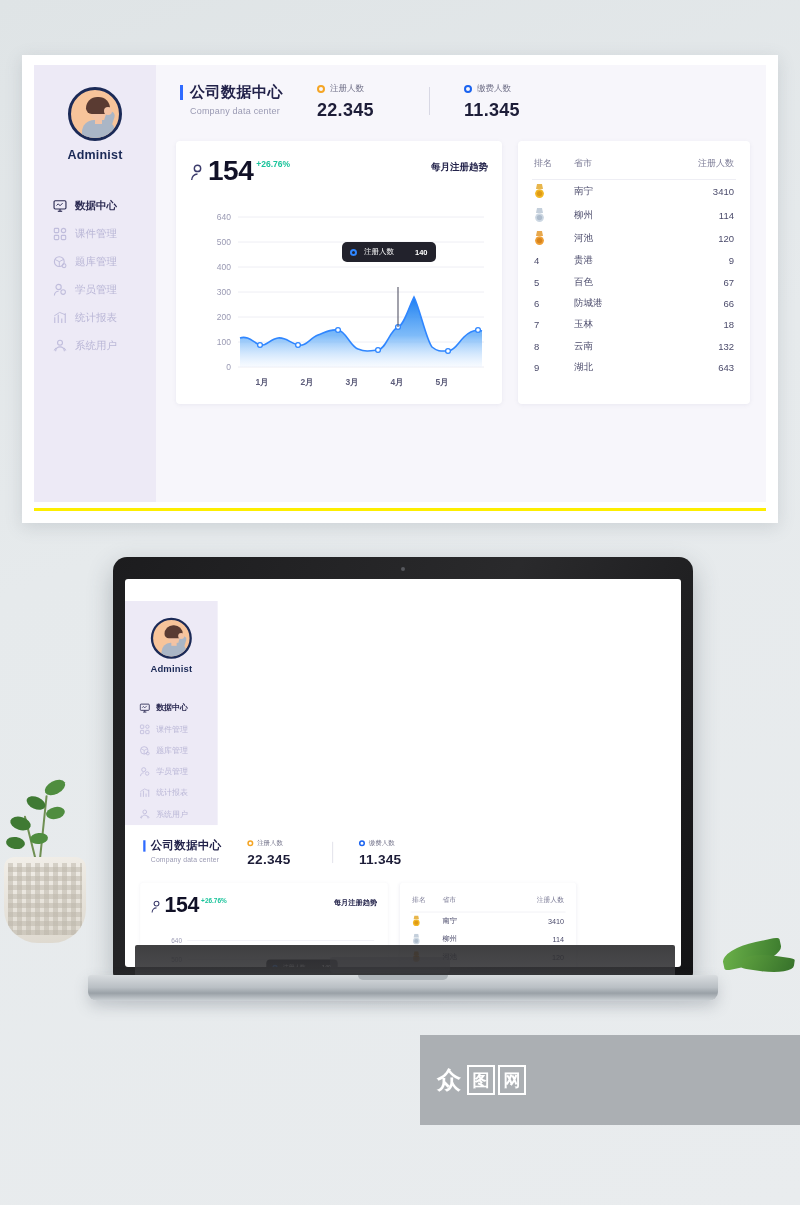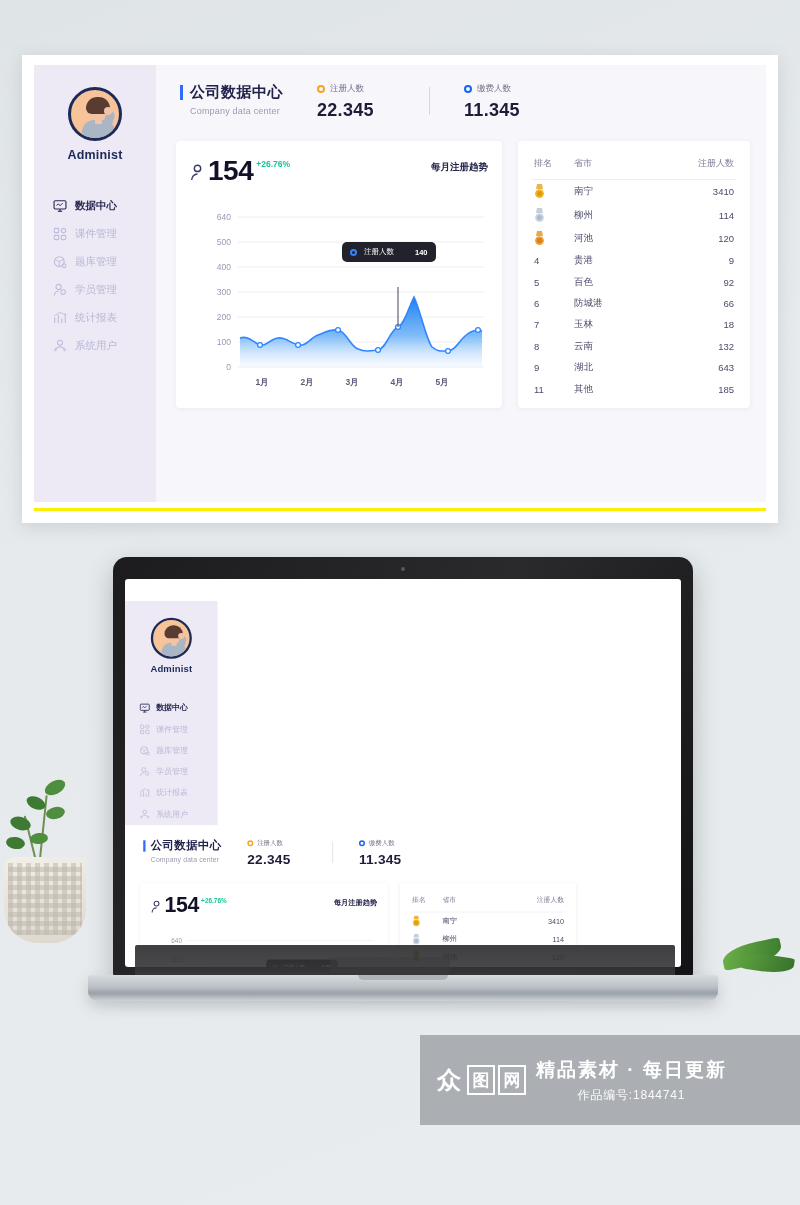--- a/index.html
+++ b/index.html
@@ -357,46 +357,41 @@
               <div class="rr-num">120</div>
             </div>
             <div class="rank-row">
               <div class="rr-rank">4</div>
               <div class="rr-city">贵港</div>
               <div class="rr-num">9</div>
             </div>
             <div class="rank-row">
               <div class="rr-rank">5</div>
               <div class="rr-city">百色</div>
-              <div class="rr-num">92</div>
+              <div class="rr-num">67</div>
             </div>
             <div class="rank-row">
               <div class="rr-rank">6</div>
               <div class="rr-city">防城港</div>
               <div class="rr-num">66</div>
             </div>
             <div class="rank-row">
               <div class="rr-rank">7</div>
               <div class="rr-city">玉林</div>
               <div class="rr-num">18</div>
             </div>
             <div class="rank-row">
               <div class="rr-rank">8</div>
               <div class="rr-city">云南</div>
               <div class="rr-num">132</div>
             </div>
             <div class="rank-row">
               <div class="rr-rank">9</div>
               <div class="rr-city">湖北</div>
               <div class="rr-num">643</div>
-            </div>
-            <div class="rank-row">
-              <div class="rr-rank">11</div>
-              <div class="rr-city">其他</div>
-              <div class="rr-num">185</div>
             </div>
           </div>
         </div>
       </div>
     </div>
   </div>
   <div id="yellow-bar"></div>
 </div>
 
 <div id="scene">
@@ -650,17 +645,13 @@
       <div class="notch"></div>
     </div>
 </div>
 
 <div class="wm">
   <div class="wm-logo">
     <div class="wm-box noborder">众</div>
     <div class="wm-box">图</div>
     <div class="wm-box">网</div>
   </div>
-  <div class="wm-text">
-    <div class="wm-t1">精品素材 · 每日更新</div>
-    <div class="wm-t2">作品编号:1844741</div>
-  </div>
 </div>
 
 </body></html>

